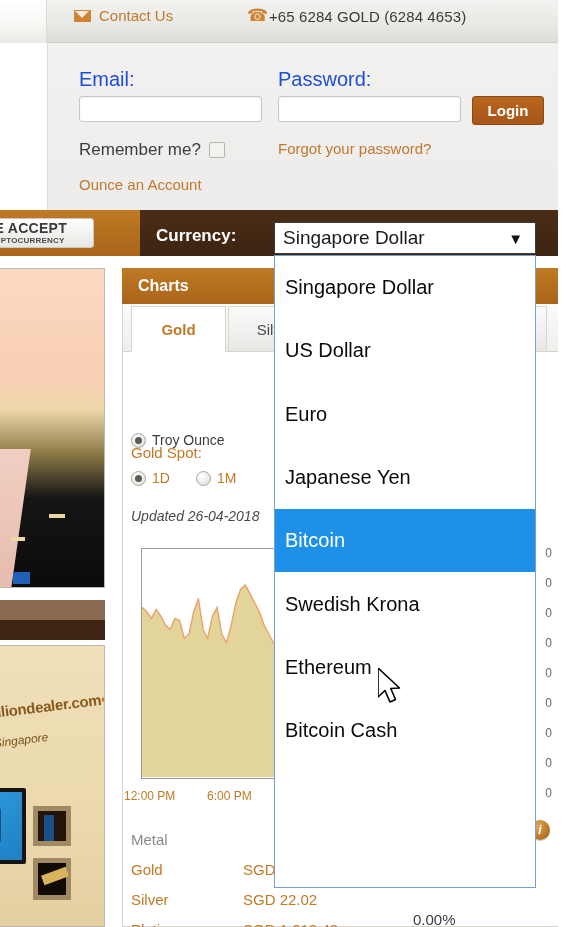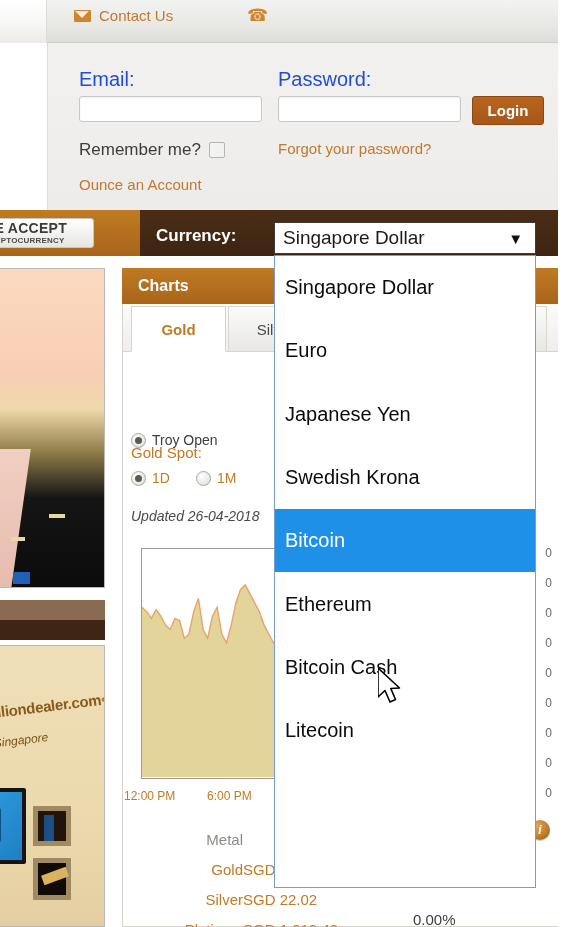--- a/index.html
+++ b/index.html
@@ -237,21 +237,21 @@
   .x2 { left: 207px; }
   .x3 { left: 290px; }
   .x4 { left: 373px; }
   .x5 { left: 456px; }
 
   .yaxis { position:absolute; font-size:12px; color:#6a6a66; right: 6px; }
 
   
   .tbl { position:absolute; left: 131px; top: 824px; width: 430px; }
   .tbl .row { display:flex; height: 30px; align-items:center; font-size:15px; }
-  .tbl .c-metal { width: 112px; color:#c07a23;text-align:right; }
+  .tbl .c-metal { width: 112px; color:#c07a23; }
   .tbl .c-price { width: 170px; color:#c07a23; }
   .tbl .c-chg   { width: 110px; color:#cf1f1f;margin-top:40px; }
   .tbl .row.head .c-metal,
   .tbl .row.head .c-price,
   .tbl .row.head .c-chg { color:#8a8a86; }
   .tbl .chg-zero { color:#3d3d3d; }
 
   .coin-icon {
     position:absolute; right: 8px; top: 820px; width: 20px; height: 20px; border-radius:50%;
     background: radial-gradient(circle at 35% 30%, #e0a558 0%, #bf7f2c 55%, #8b5a18 100%);
@@ -273,20 +273,21 @@
   </div>
   <div class="contact-item c1">
     <span class="ico-mail">
       <span class="body"></span>
         <span class="flap"></span>
     </span>
     <span>Contact Us</span>
   </div>
   <div class="contact-item c2">
     <span class="ico-phone">☎</span>
+    <span class="phone-num">+65 6284 GOLD (6284 4653)</span>
   </div>
 
   <div class="left-strip-top"></div>
   <div class="loginpanel"></div>
   <div class="lbl lbl-email">Email:</div>
   <div class="lbl lbl-pass">Password:</div>
   <input class="fld fld-email" type="text" placeholder="" style="">
   <input class="fld fld-pass" type="password" placeholder="" style="">
   <button class="btn-login">Login</button>
   <div class="remember">
@@ -341,21 +342,21 @@
     <span>Platinum</span>
   </div>
   <div class="tab inactive tab-pall">
     <span>Palladium</span>
   </div>
 
   <div class="spot-label">Gold Spot:</div>
 
   <div class="radio-row rr1">
     <span class="radio on"></span>
-    <span>Troy Open</span>
+    <span>Troy Ounce</span>
   </div>
 
   <div class="radio-row rr2">
     <span class="radio on"></span>
     <span class="rlabel-orange">1D</span>
     <span class="gap18"></span>
     <span class="radio"></span>
     <span class="rlabel-orange">1M</span>
   </div>
 
@@ -412,39 +413,39 @@
   <div class="select-box">
     <span class="select-value">Singapore Dollar</span>
     <span class="select-caret">▼</span>
   </div>
 
   <div class="dropdown" id="dropdown">
       <div class="dd-item">
         <span>Singapore Dollar</span>
       </div>
       <div class="dd-item">
+        <span>US Dollar</span>
+      </div>
+      <div class="dd-item">
         <span>Euro</span>
       </div>
       <div class="dd-item">
         <span>Japanese Yen</span>
-      </div>
-      <div class="dd-item">
-        <span>Swedish Krona</span>
       </div>
       <div class="dd-item sel">
         <span>Bitcoin</span>
       </div>
       <div class="dd-item">
+        <span>Swedish Krona</span>
+      </div>
+      <div class="dd-item">
         <span>Ethereum</span>
       </div>
       <div class="dd-item">
         <span>Bitcoin Cash</span>
-      </div>
-      <div class="dd-item">
-        <span>Litecoin</span>
       </div>
     </div>
 
   <svg class="cursor" width="30" height="42" viewBox="0 0 30 42">
     <polygon points="0,0 0,29 7,22.5 12,34 17.5,31.5 12.8,20.5 21.5,20" fill="#ffffff" stroke="#000000" stroke-width="1.6" stroke-linejoin="round"></polygon>
   </svg>
 
 </div>
 
 </body></html>

